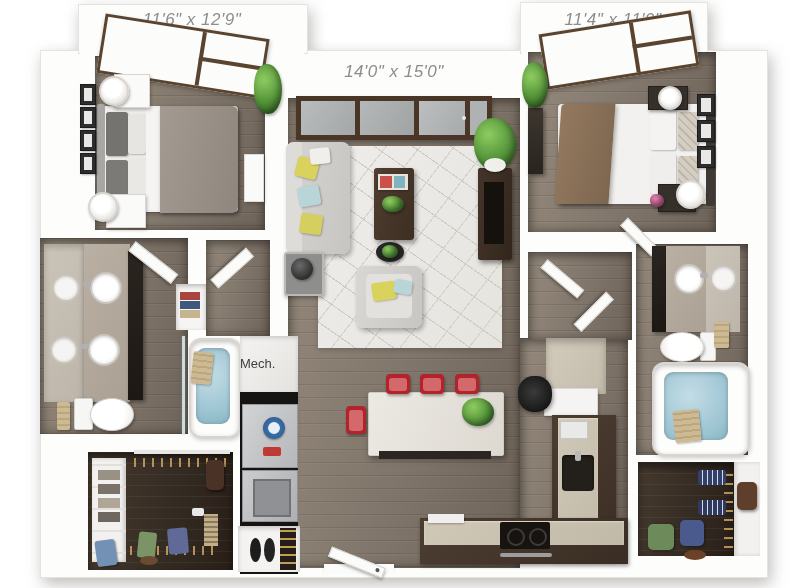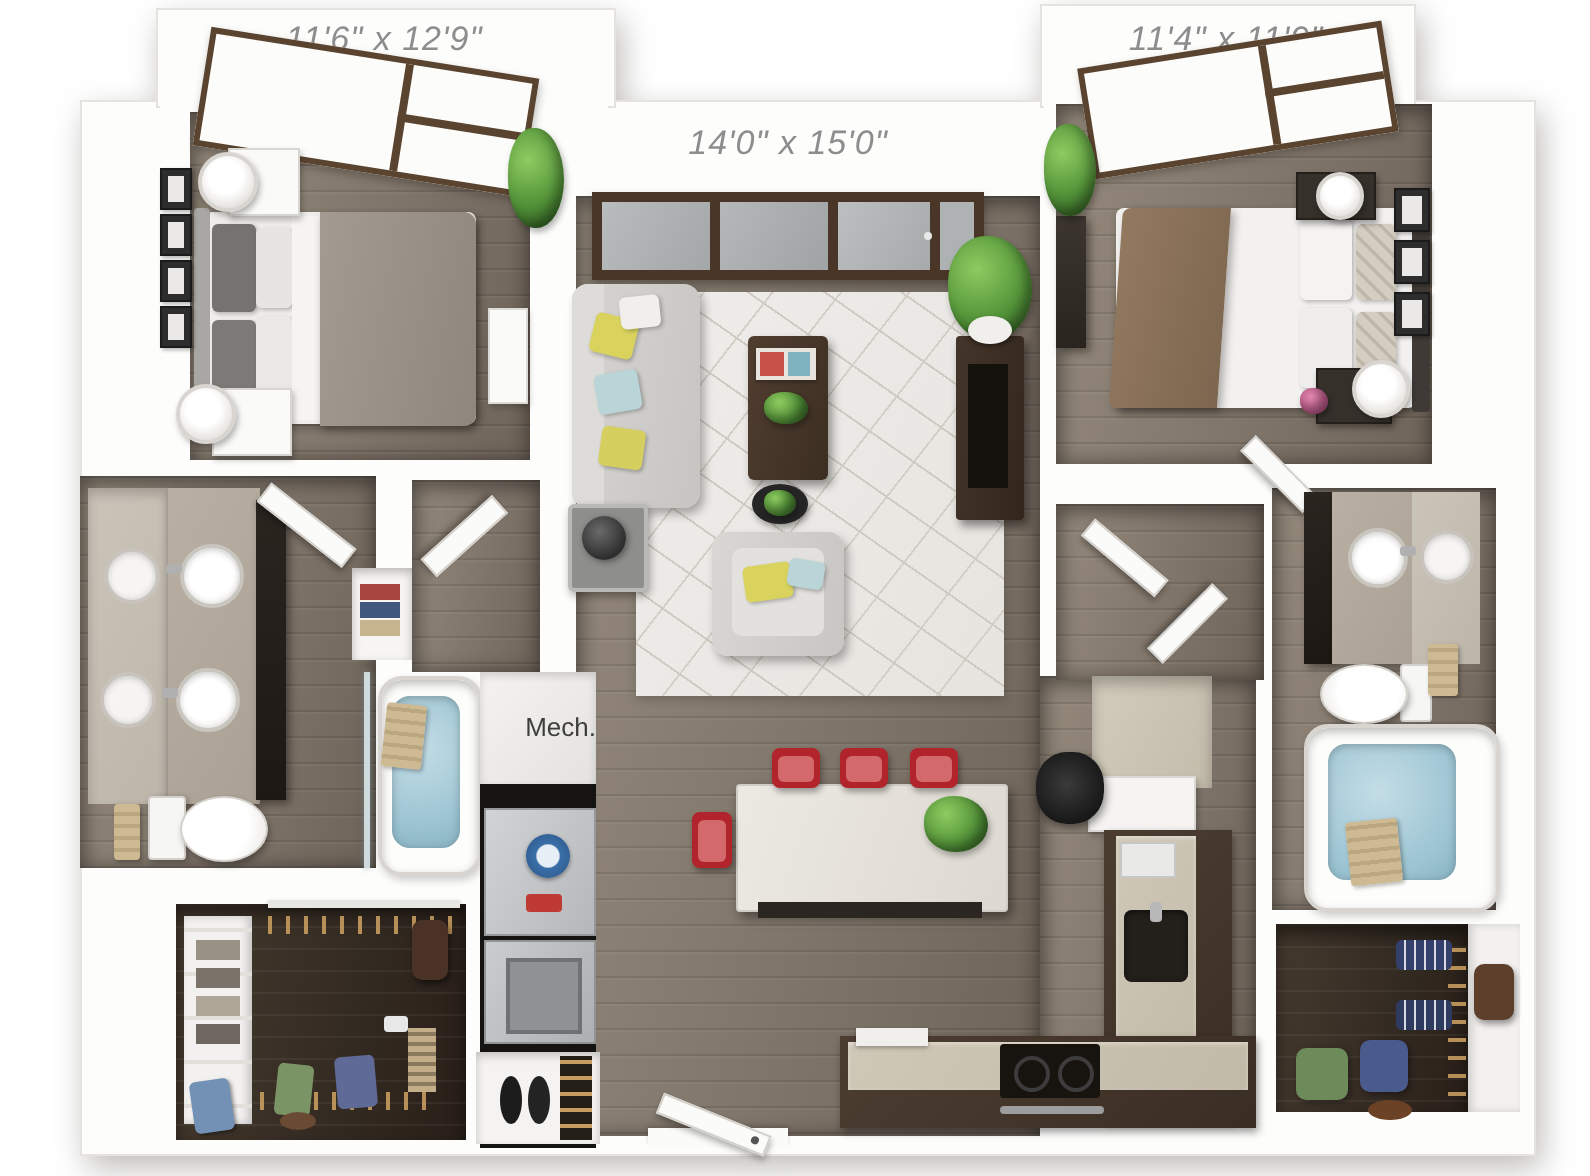--- a/index.html
+++ b/index.html
@@ -47,21 +47,21 @@
   .frame::after{content:"";position:absolute;inset:3px;background:#e9e8e6;}
   .counter-dark{position:absolute;background:linear-gradient(135deg,#4c3d31,#3a2d23);
                 box-shadow:1px 2px 4px rgba(0,0,0,.4);}
   .countertop{position:absolute;background:linear-gradient(120deg,#d0c8b7,#c2baa8);
               box-shadow:inset 0 1px 2px rgba(255,255,255,.4);}
   .lampshade{position:absolute;border-radius:50%;
      background:radial-gradient(circle at 45% 40%, #ffffff 40%, #e8e6e2 70%, #cfccc6);
      border:2px solid #d8d5d0;box-shadow:1px 2px 3px rgba(0,0,0,.3);}
   .nstand{position:absolute;background:#fafaf9;border:1px solid #d9d6d1;box-shadow:1px 2px 3px rgba(0,0,0,.25);}
   .nstand-dark{position:absolute;background:#35302a;border:1px solid #241f1a;box-shadow:1px 2px 3px rgba(0,0,0,.35);}
-  .mech-label{color:#3e3e3e;font-size:13px;text-align:right;}
+  .mech-label{color:#3e3e3e;font-size:13px;text-align:left;}
   .hangers{position:absolute;background:repeating-linear-gradient(90deg,#c59c5d 0 2px,transparent 2px 9px);opacity:.9;}
   .shelf-lines{position:absolute;background:repeating-linear-gradient(180deg,#e3e0db 0 2px,transparent 2px 22px);}
 </style>
 </head>
 <body>
 
 <div class="stage">
   <div class="apartment">
 
     <div class="slab" style="left:40px;top:50px;width:726px;height:526px;"></div>

